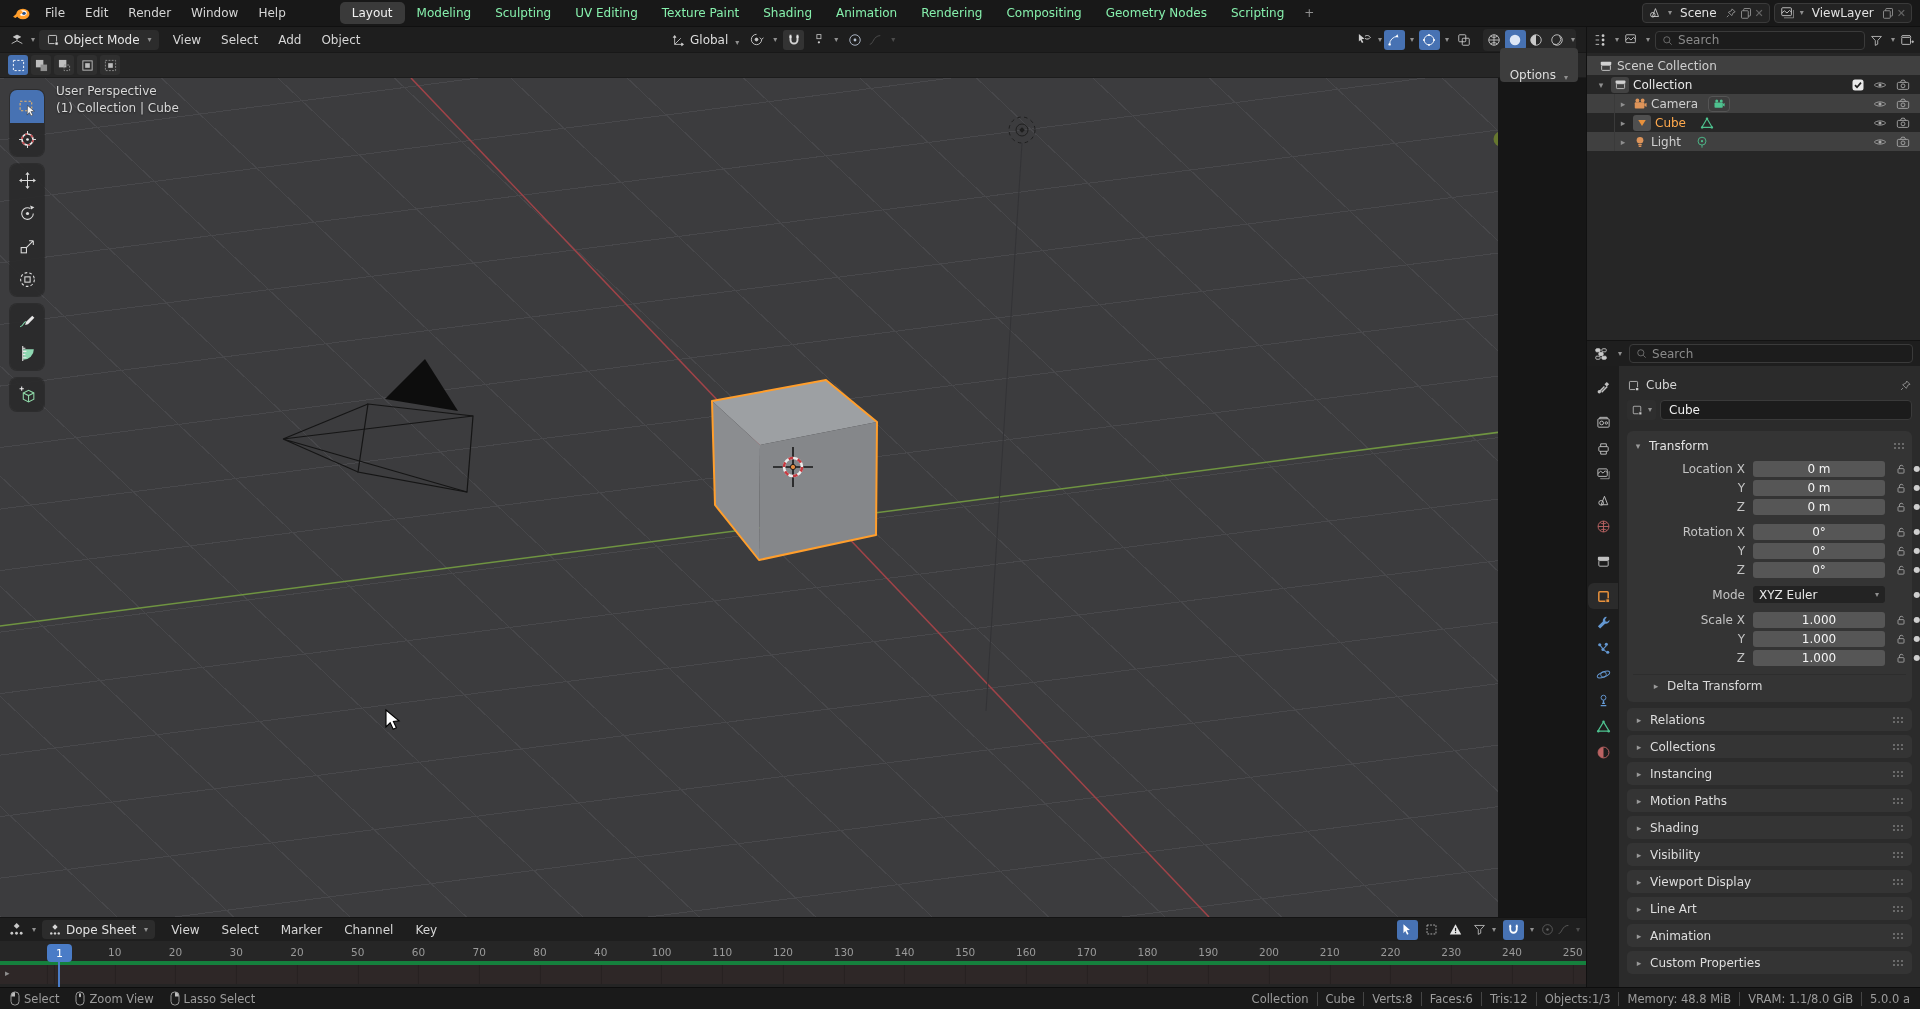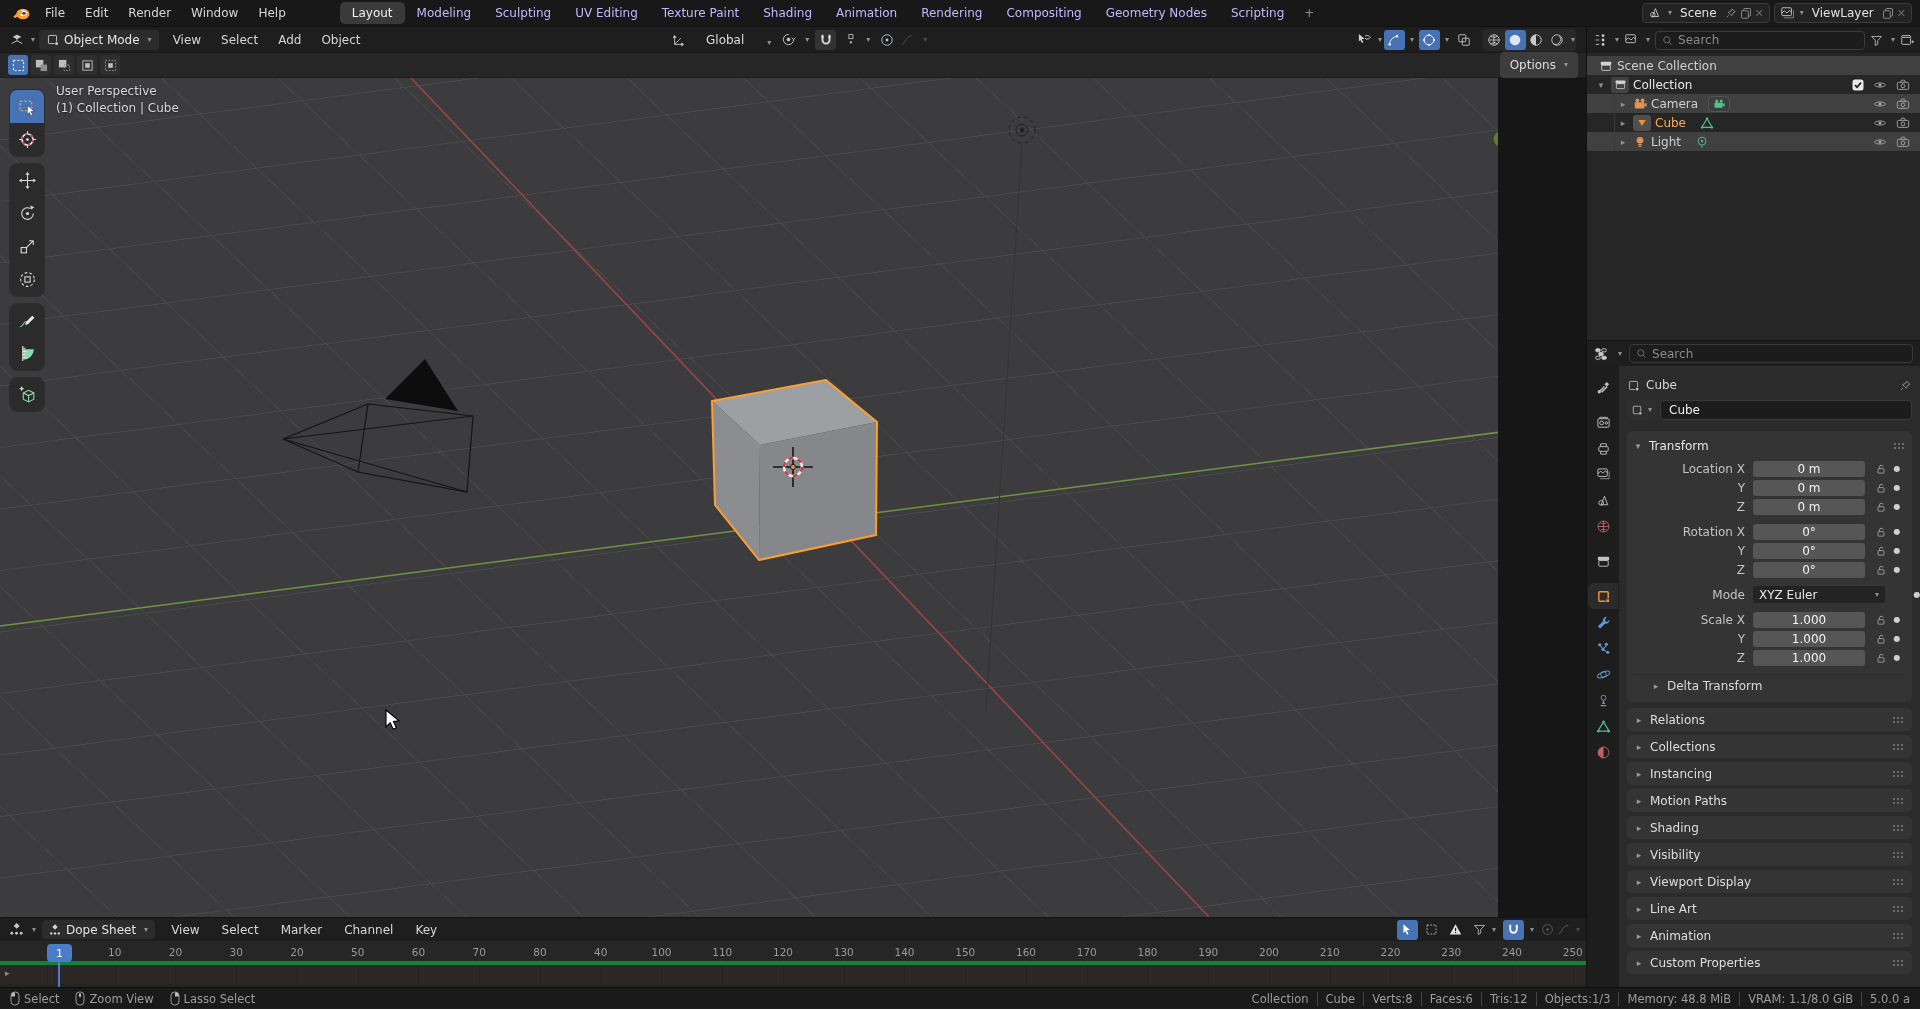--- a/index.html
+++ b/index.html
@@ -8,40 +8,40 @@
 .app{position:relative;width:1920px;height:1009px}
 .ic{display:inline-flex;align-items:center;justify-content:center;vertical-align:middle;line-height:0}
 .ic svg{display:block}
 .dd{font-size:8px;color:#909090;margin-left:3px;line-height:1}
 .dim{opacity:.4}
 .dragdots{width:13px;height:8px;margin-left:auto;background-image:radial-gradient(#777 1px,transparent 1.1px);background-size:4px 4px;opacity:.8}
 
 #topbar{position:absolute;top:0;left:0;width:1920px;height:26px;background:#181818;display:flex;align-items:center;padding:0 8px;z-index:6}
 .menu-item{padding:0 10px;color:#d6d6d6}
 .tabs{display:flex;align-items:center;height:26px;margin-left:44px}
-.tab{padding:4px 12px;color:#c4b5fd;border-radius:5px;white-space:nowrap}
+.tab{padding:4px 12px;color:#86efac;border-radius:5px;white-space:nowrap}
 .tab.active{background:#3a3a3a;color:#f1f1f1}
 .addtab{color:#8f8f8f;padding:4px 8px}
 .tb-right{margin-left:auto;display:flex;gap:4px}
 .selector{display:flex;align-items:center;background:#232323;border:1px solid #3a3a3a;border-radius:4px;height:20px;padding:0 5px;gap:3px}
 .sel-label{color:#e2e2e2;padding:0 5px}
 
 #vp-header{position:absolute;top:26px;left:0;width:1586px;height:26px;background:#1e1e1e;display:flex;align-items:center;padding:0 6px;border-top:1px solid #101010;z-index:5}
 .mode-dd{display:flex;align-items:center;background:#2c2c2c;border-radius:4px;height:20px;padding:0 7px;gap:5px;color:#e5e5e5;margin:0 4px}
 .vh-mid{position:absolute;left:668px;display:flex;align-items:center;gap:6px}
-.orient-dd{display:flex;align-items:flex-end;gap:20px;color:#dedede;padding:0 4px}
+.orient-dd{display:flex;align-items:flex-end;gap:4px;color:#dedede;padding:0 4px}
 .tgl{width:21px;height:20px;border-radius:3px;display:flex;align-items:center;justify-content:center}
 .tgl.on{background:#4772b3}
 .vh-right{position:absolute;right:10px;display:flex;align-items:center;gap:2px}
 .shadegrp{display:flex;align-items:center;background:#282828;border-radius:4px;padding:1px;margin-left:6px}
 
 #tool-settings{position:absolute;top:52px;left:0;width:1586px;height:26px;background:#262626;border-top:1px solid #181818;border-bottom:1px solid #1c1c1c;display:flex;align-items:center;padding:0 8px;gap:3px;z-index:5}
 .selmode{width:20px;height:20px;border-radius:3px;display:flex;align-items:center;justify-content:center;background:#2f2f2f}
 .selmode.active{background:#4772b3}
-.options-btn{margin-left:auto;display:flex;align-items:center;background:#3d3d3d;border-radius:4px;height:26px;padding:0 10px;color:#dedede;gap:5px}
+.options-btn{margin-left:auto;display:flex;align-items:flex-end;background:#3d3d3d;border-radius:4px;height:34px;padding:0 10px;color:#dedede;gap:5px}
 
 #viewport{position:absolute;top:78px;left:0;width:1498px;height:839px;background:#3c3c3e;overflow:hidden}
 .grid-a{position:absolute;inset:0;background:repeating-linear-gradient(172.6deg,#48484b 0 1px,transparent 1px 61px)}
 .grid-b{position:absolute;inset:0;background:repeating-linear-gradient(43.4deg,#47474a 0 1px,transparent 1px 80px)}
 .scene{position:absolute;inset:0}
 .vp-text{position:absolute;left:56px;top:5px;color:#d8d8d8;line-height:17px;text-shadow:0 1px 2px rgba(0,0,0,.45)}
 .toolbar{position:absolute;left:10px;top:12px;display:flex;flex-direction:column;gap:8px}
 .toolgrp{display:flex;flex-direction:column;border-radius:7px;overflow:hidden;background:rgba(42,42,42,.92);box-shadow:0 0 0 1px rgba(0,0,0,.25)}
 .toolbtn{width:34px;height:33px;display:flex;align-items:center;justify-content:center}
 .toolbtn.active{background:#4772b3}
@@ -83,21 +83,21 @@
 .crumb{display:flex;align-items:center;gap:6px;height:24px;color:#d5d5d5}
 .namerow{display:flex;align-items:center;gap:4px;height:26px;margin-bottom:8px}
 .namechip{display:flex;align-items:center;background:#2e2e2e;border-radius:3px;height:20px;padding:0 4px;gap:2px}
 .namefield{flex:1;background:#1c1c1c;border:1px solid #3a3a3a;border-radius:4px;height:20px;display:flex;align-items:center;padding:0 8px;color:#efefef}
 .pcard{background:#343434;border-radius:6px;padding:4px 6px 6px;margin-bottom:6px}
 .pcard-head{display:flex;align-items:center;gap:6px;height:22px;color:#e3e3e3}
 .tri{color:#9a9a9a;font-size:9px;width:10px;text-align:center;flex:none}
 .pgroup{margin:3px 0 8px}
 .prow{display:flex;align-items:center;height:17px;margin-bottom:2px}
 .plabel{width:112px;text-align:right;margin-right:8px;color:#c3c3c3;white-space:nowrap;flex:none}
-.pfield{width:112px;background:#565656;border-radius:3px;height:16px;display:flex;align-items:center;justify-content:center;color:#f4f4f4;flex:none}
+.pfield{width:132px;background:#565656;border-radius:3px;height:16px;display:flex;align-items:center;justify-content:center;color:#f4f4f4;flex:none}
 .pselect{width:132px;background:#232323;border-radius:3px;height:17px;display:flex;align-items:center;padding:0 6px;color:#e8e8e8;flex:none}
 .pselect .dd{margin-left:auto}
 .lockslot{width:18px;margin-left:7px;color:#b5b5b5;flex:none;display:flex;justify-content:center}
 .adot{width:14px;text-align:center;color:#cfcfcf;font-size:8px;flex:none}
 .subpanel{display:flex;align-items:center;gap:6px;height:22px;color:#d9d9d9;border-top:1px solid #2d2d2d;margin-top:2px;padding-left:18px}
 .psection{display:flex;align-items:center;gap:6px;height:23px;background:#343434;border-radius:5px;margin-bottom:4px;padding:0 7px;color:#dedede}
 
 #statusbar{position:absolute;top:987px;left:0;width:1920px;height:22px;background:#1a1a1a;border-top:1px solid #0d0d0d;display:flex;align-items:center;padding:0 10px;color:#9c9c9c;font-size:11.5px;z-index:6}
 .hint{display:flex;align-items:center;gap:4px;margin-right:16px}
 .stats{margin-left:auto;display:flex;align-items:center}

